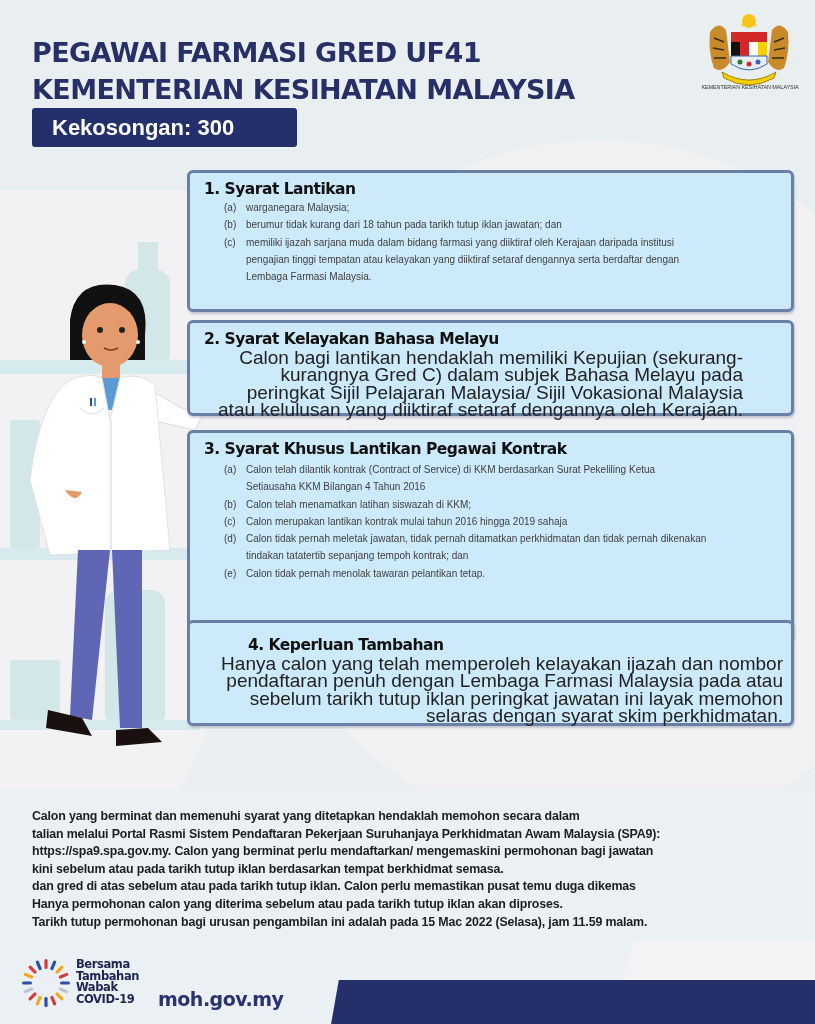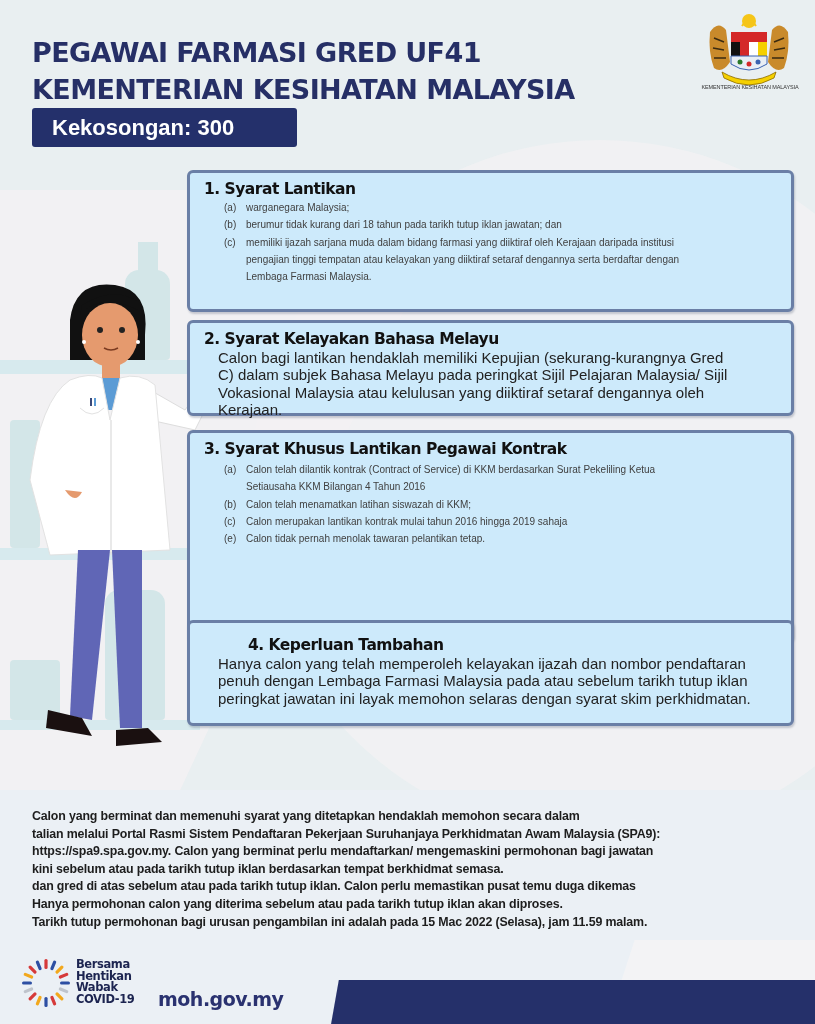--- a/index.html
+++ b/index.html
@@ -40,21 +40,21 @@
   .card {
     position: absolute; left: 187px; width: 607px; z-index: 3;
     background: #cdeafb; border: 3px solid #6a7fa6; border-radius: 6px;
     box-shadow: 1px 2px 2px rgba(60,70,100,0.25);
     padding: 6px 8px 8px 14px;
   }
   .card h2 {
     font-family: "DejaVu Sans", sans-serif; font-weight: bold; font-size: 15.5px;
     color: #111; letter-spacing: -0.5px; line-height: 20px;
   }
-  .card .para { font-size: 15px; line-height: 17.3px; color: #222; padding-left: 14px; }
+  .card .para { font-size: 19px; line-height: 17.3px; color: #222; padding-left: 14px; text-align: right; }
   .card ul { list-style: none; padding-left: 20px; }
   .card li { font-size: 10px; line-height: 17.3px; color: #404040; padding-left: 22px; text-indent: -22px; }
   .card li .lbl { display: inline-block; width: 22px; text-indent: 0; }
   .card li .cont { display: inline; }
 
   .card1 { top: 170px; height: 142px; }
   .card2 { top: 320px; height: 96px; }
   .card3 { top: 430px; height: 212px; }
   .card4 { top: 620px; height: 106px; }
 
@@ -170,20 +170,21 @@
   <h2>2. Syarat Kelayakan Bahasa Melayu</h2>
   <p class="para" style="padding-right:40px;">Calon bagi lantikan hendaklah memiliki Kepujian (sekurang-kurangnya Gred C) dalam subjek Bahasa Melayu pada peringkat Sijil Pelajaran Malaysia/ Sijil Vokasional Malaysia atau kelulusan yang diiktiraf setaraf dengannya oleh Kerajaan.</p>
 </div>
 
 <div class="card card3">
   <h2 style="margin-bottom:2px;">3. Syarat Khusus Lantikan Pegawai Kontrak</h2>
   <ul>
     <li style="padding-right:100px;"><span class="lbl">(a)</span><span class="cont">Calon telah dilantik kontrak (Contract of Service) di KKM berdasarkan Surat Pekeliling Ketua Setiausaha KKM Bilangan 4 Tahun 2016</span></li>
     <li><span class="lbl">(b)</span><span class="cont">Calon telah menamatkan latihan siswazah di KKM;</span></li>
     <li><span class="lbl">(c)</span><span class="cont">Calon merupakan lantikan kontrak mulai tahun 2016 hingga 2019 sahaja</span></li>
+    <li style="padding-right:60px;"><span class="lbl">(d)</span><span class="cont">Calon tidak pernah meletak jawatan, tidak pernah ditamatkan perkhidmatan dan tidak pernah dikenakan tindakan tatatertib sepanjang tempoh kontrak; dan</span></li>
     <li><span class="lbl">(e)</span><span class="cont">Calon tidak pernah menolak tawaran pelantikan tetap.</span></li>
   </ul>
 </div>
 
 <div class="card card4">
   <h2 style="margin-top:6px;margin-left:44px;">4. Keperluan Tambahan</h2>
   <p class="para">Hanya calon yang telah memperoleh kelayakan ijazah dan nombor pendaftaran penuh dengan Lembaga Farmasi Malaysia pada atau sebelum tarikh tutup iklan peringkat jawatan ini layak memohon selaras dengan syarat skim perkhidmatan.</p>
 </div>
 
 <div class="footer-text">
@@ -214,17 +215,17 @@
     <rect x="-1.6" y="-24" width="3.2" height="10" rx="1.5" fill="#d63a3a" transform="rotate(225)"></rect>
     <rect x="-1.6" y="-24" width="3.2" height="10" rx="1.5" fill="#bfc4cc" transform="rotate(247.5)"></rect>
     <rect x="-1.6" y="-24" width="3.2" height="10" rx="1.5" fill="#2d4fa3" transform="rotate(270)"></rect>
     <rect x="-1.6" y="-24" width="3.2" height="10" rx="1.5" fill="#f2a81d" transform="rotate(292.5)"></rect>
     <rect x="-1.6" y="-24" width="3.2" height="10" rx="1.5" fill="#d63a3a" transform="rotate(315)"></rect>
     <rect x="-1.6" y="-24" width="3.2" height="10" rx="1.5" fill="#2d4fa3" transform="rotate(337.5)"></rect>
   </g>
 </svg>
 <div class="covid-text">
   <div>Bersama</div>
-  <div>Hentikan</div>
+  <div>Tambahan</div>
   <div>Wabak</div>
   <div>COVID-19</div>
 </div>
 <div class="site">moh.gov.my</div>
 
 </body></html>

